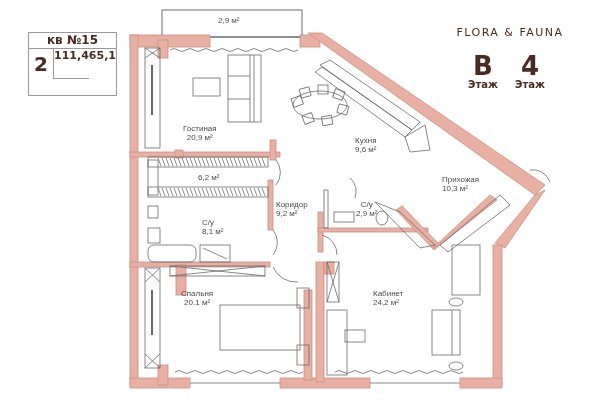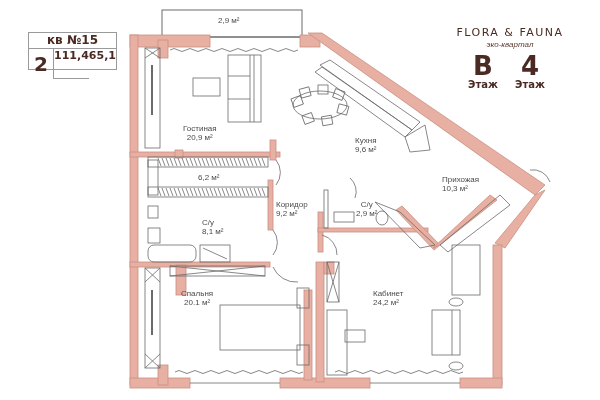--- a/index.html
+++ b/index.html
@@ -1,17 +1,17 @@
 <!DOCTYPE html>
 <html><head>
 <meta charset="utf-8">
 <style>
   html, body { margin:0; padding:0; background:#ffffff; }
   body { width:600px; height:400px; position:relative; overflow:hidden; font-family:"Liberation Sans", sans-serif; }
-  .info-table { position:absolute; left:28px; top:32px; width:89px; height:38px; border:1px solid #9a9a9a; box-sizing:border-box; color:#4a2a22; font-family:"DejaVu Sans", sans-serif; font-weight:bold; }
+  .info-table { position:absolute; left:28px; top:32px; width:89px; height:64px; border:1px solid #9a9a9a; box-sizing:border-box; color:#4a2a22; font-family:"DejaVu Sans", sans-serif; font-weight:bold; }
   .info-table .row-top { height:15px; border-bottom:1px solid #9a9a9a; text-align:center; font-size:12px; line-height:15px; }
   .info-table .row-bottom { display:flex; height:30px; }
   .info-table .rooms { width:32px; border-right:1px solid #9a9a9a; font-size:20px; line-height:30px; text-align:center; }
   .info-table .areas { flex:1; display:flex; flex-direction:row; }
   .info-table .areas div { flex:1; text-align:center; font-size:11px; line-height:14px; }
   .info-table .areas div:first-child { border-bottom:1px solid #9a9a9a; }
   .brand { position:absolute; left:430px; top:26px; width:160px; text-align:center; color:#4a2a22; }
   .brand .name { font-size:11px; letter-spacing:1.5px; font-family:"DejaVu Sans", sans-serif; }
   .brand .sub { font-size:8px; font-style:italic; margin-top:1px; color:#5a3a32; }
   .bf { position:absolute; top:52px; color:#4a2a22; text-align:center; font-family:"DejaVu Sans", sans-serif; font-weight:bold; }
@@ -29,21 +29,20 @@
     <div class="rooms">2</div>
     <div class="areas">
       <div>111,4</div>
       <div>65,1</div>
     </div>
   </div>
 </div>
 
 <div class="brand">
   <div class="name">FLORA &amp; FAUNA</div>
-  <div class="sub">эко-квартал</div>
 </div>
 <div class="bf" style="left:463px;width:40px;">
   <div class="big">B</div>
   <div class="lbl">Этаж</div>
 </div>
 <div class="bf" style="left:505px;width:50px;">
   <div class="big">4</div>
   <div class="lbl">Этаж</div>
 </div>
 

